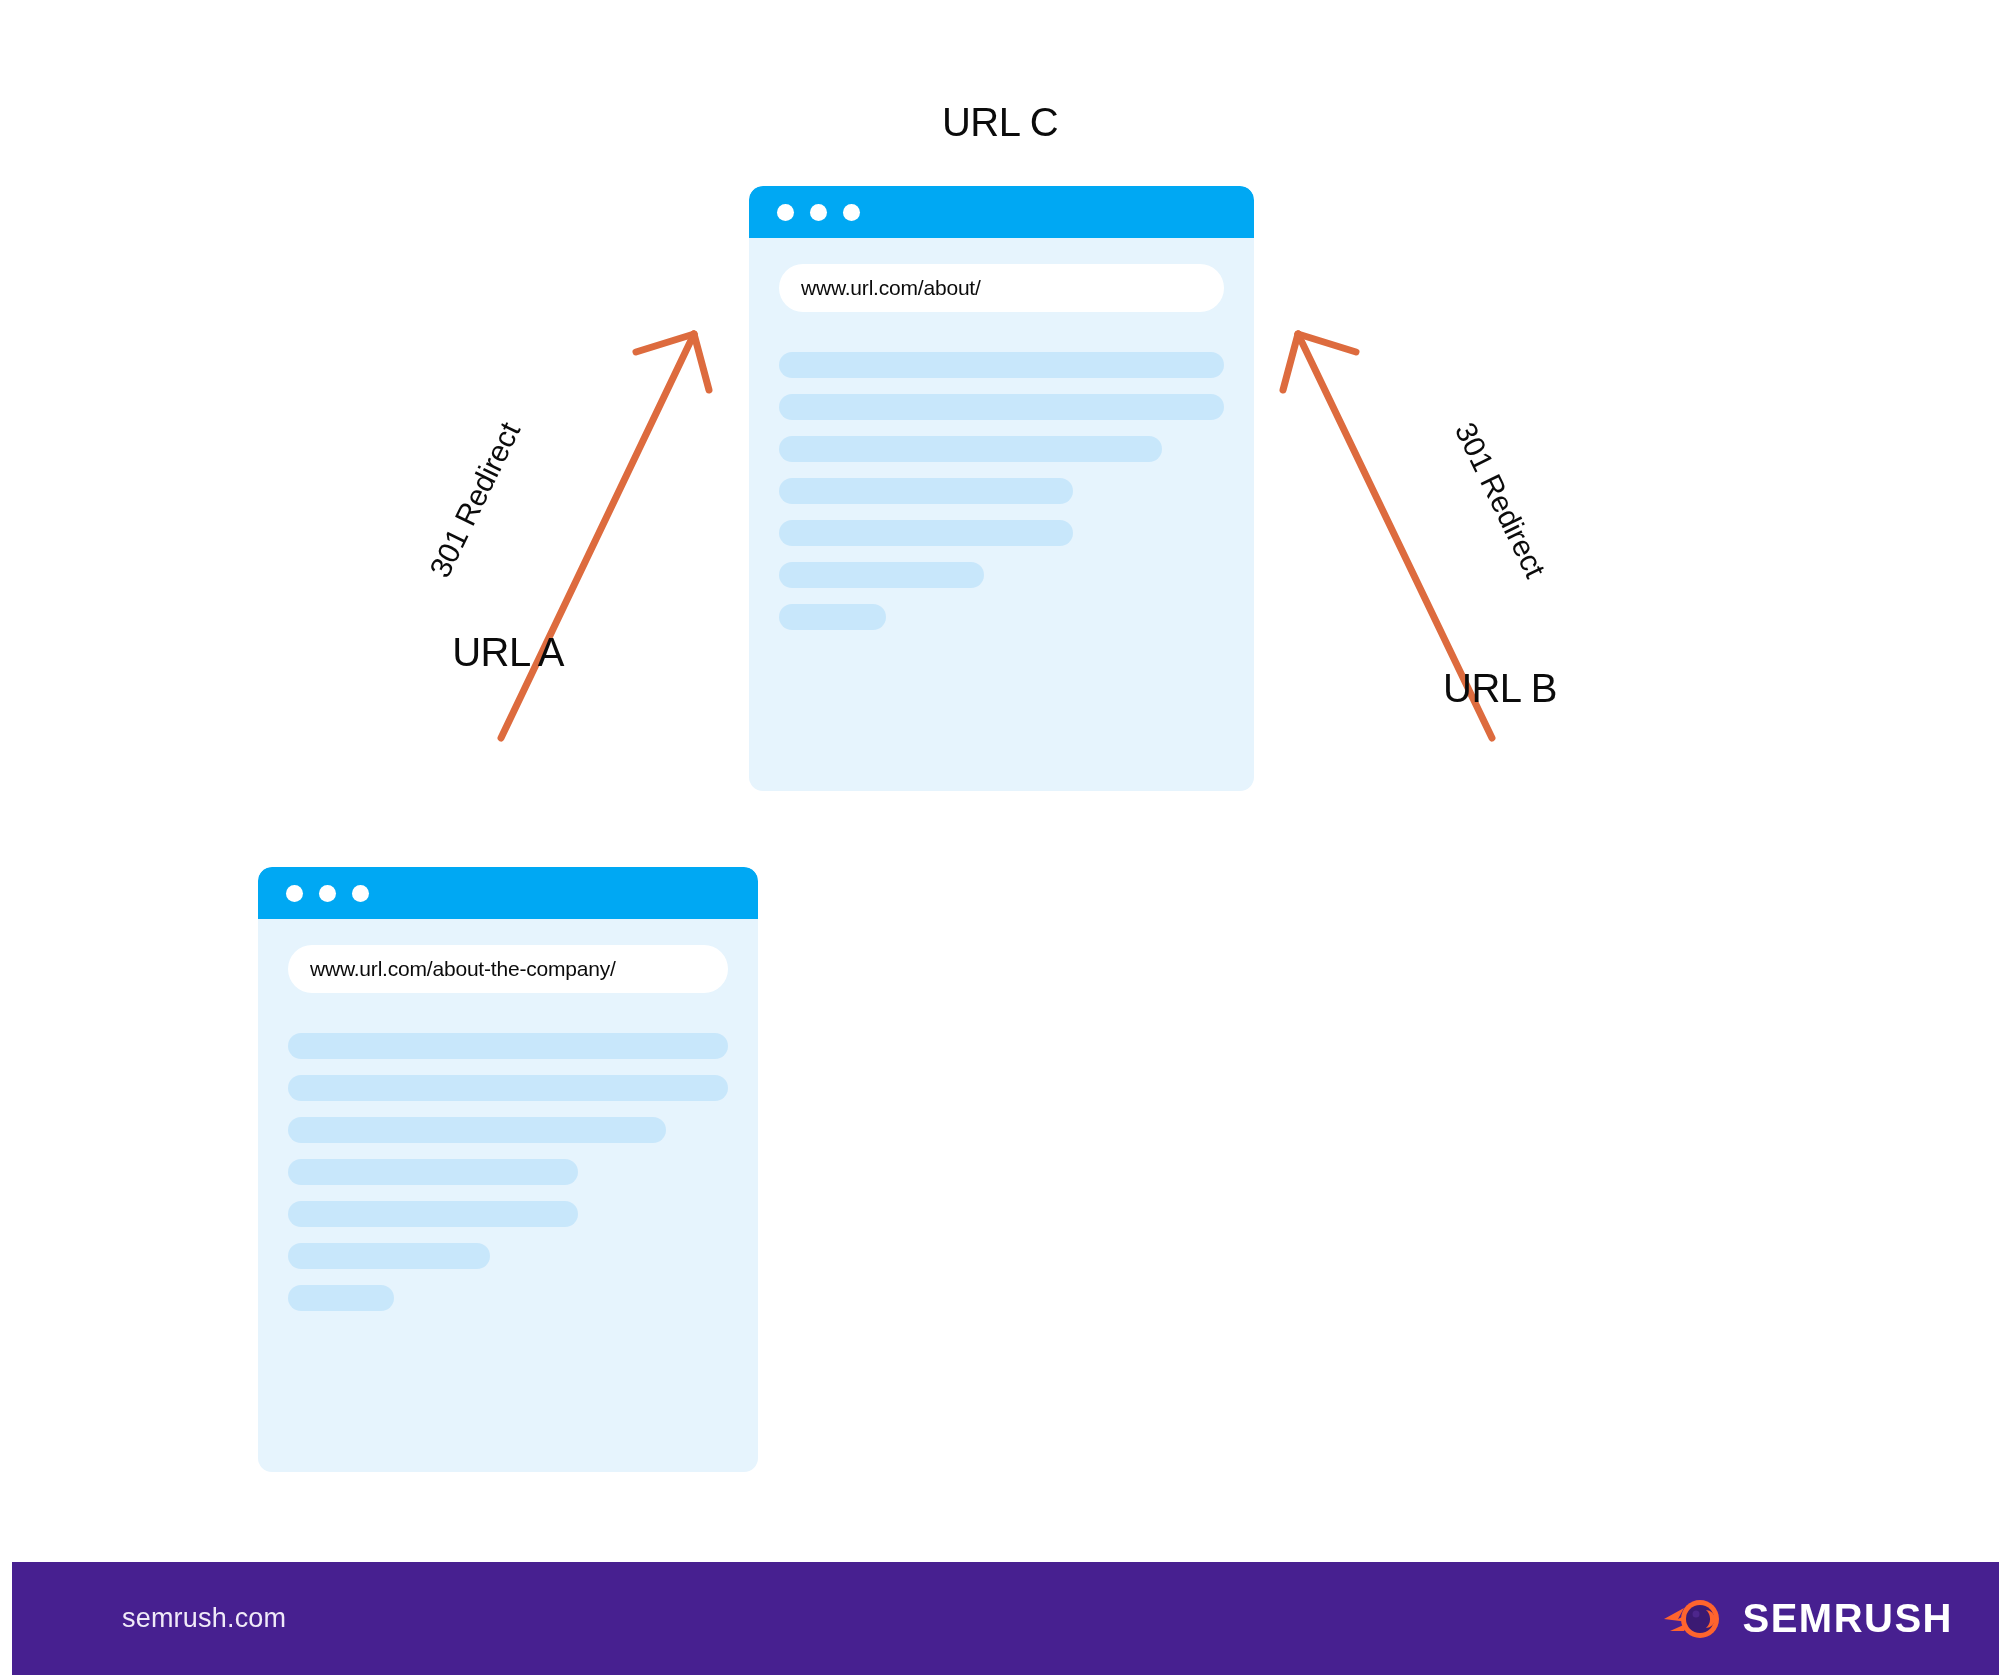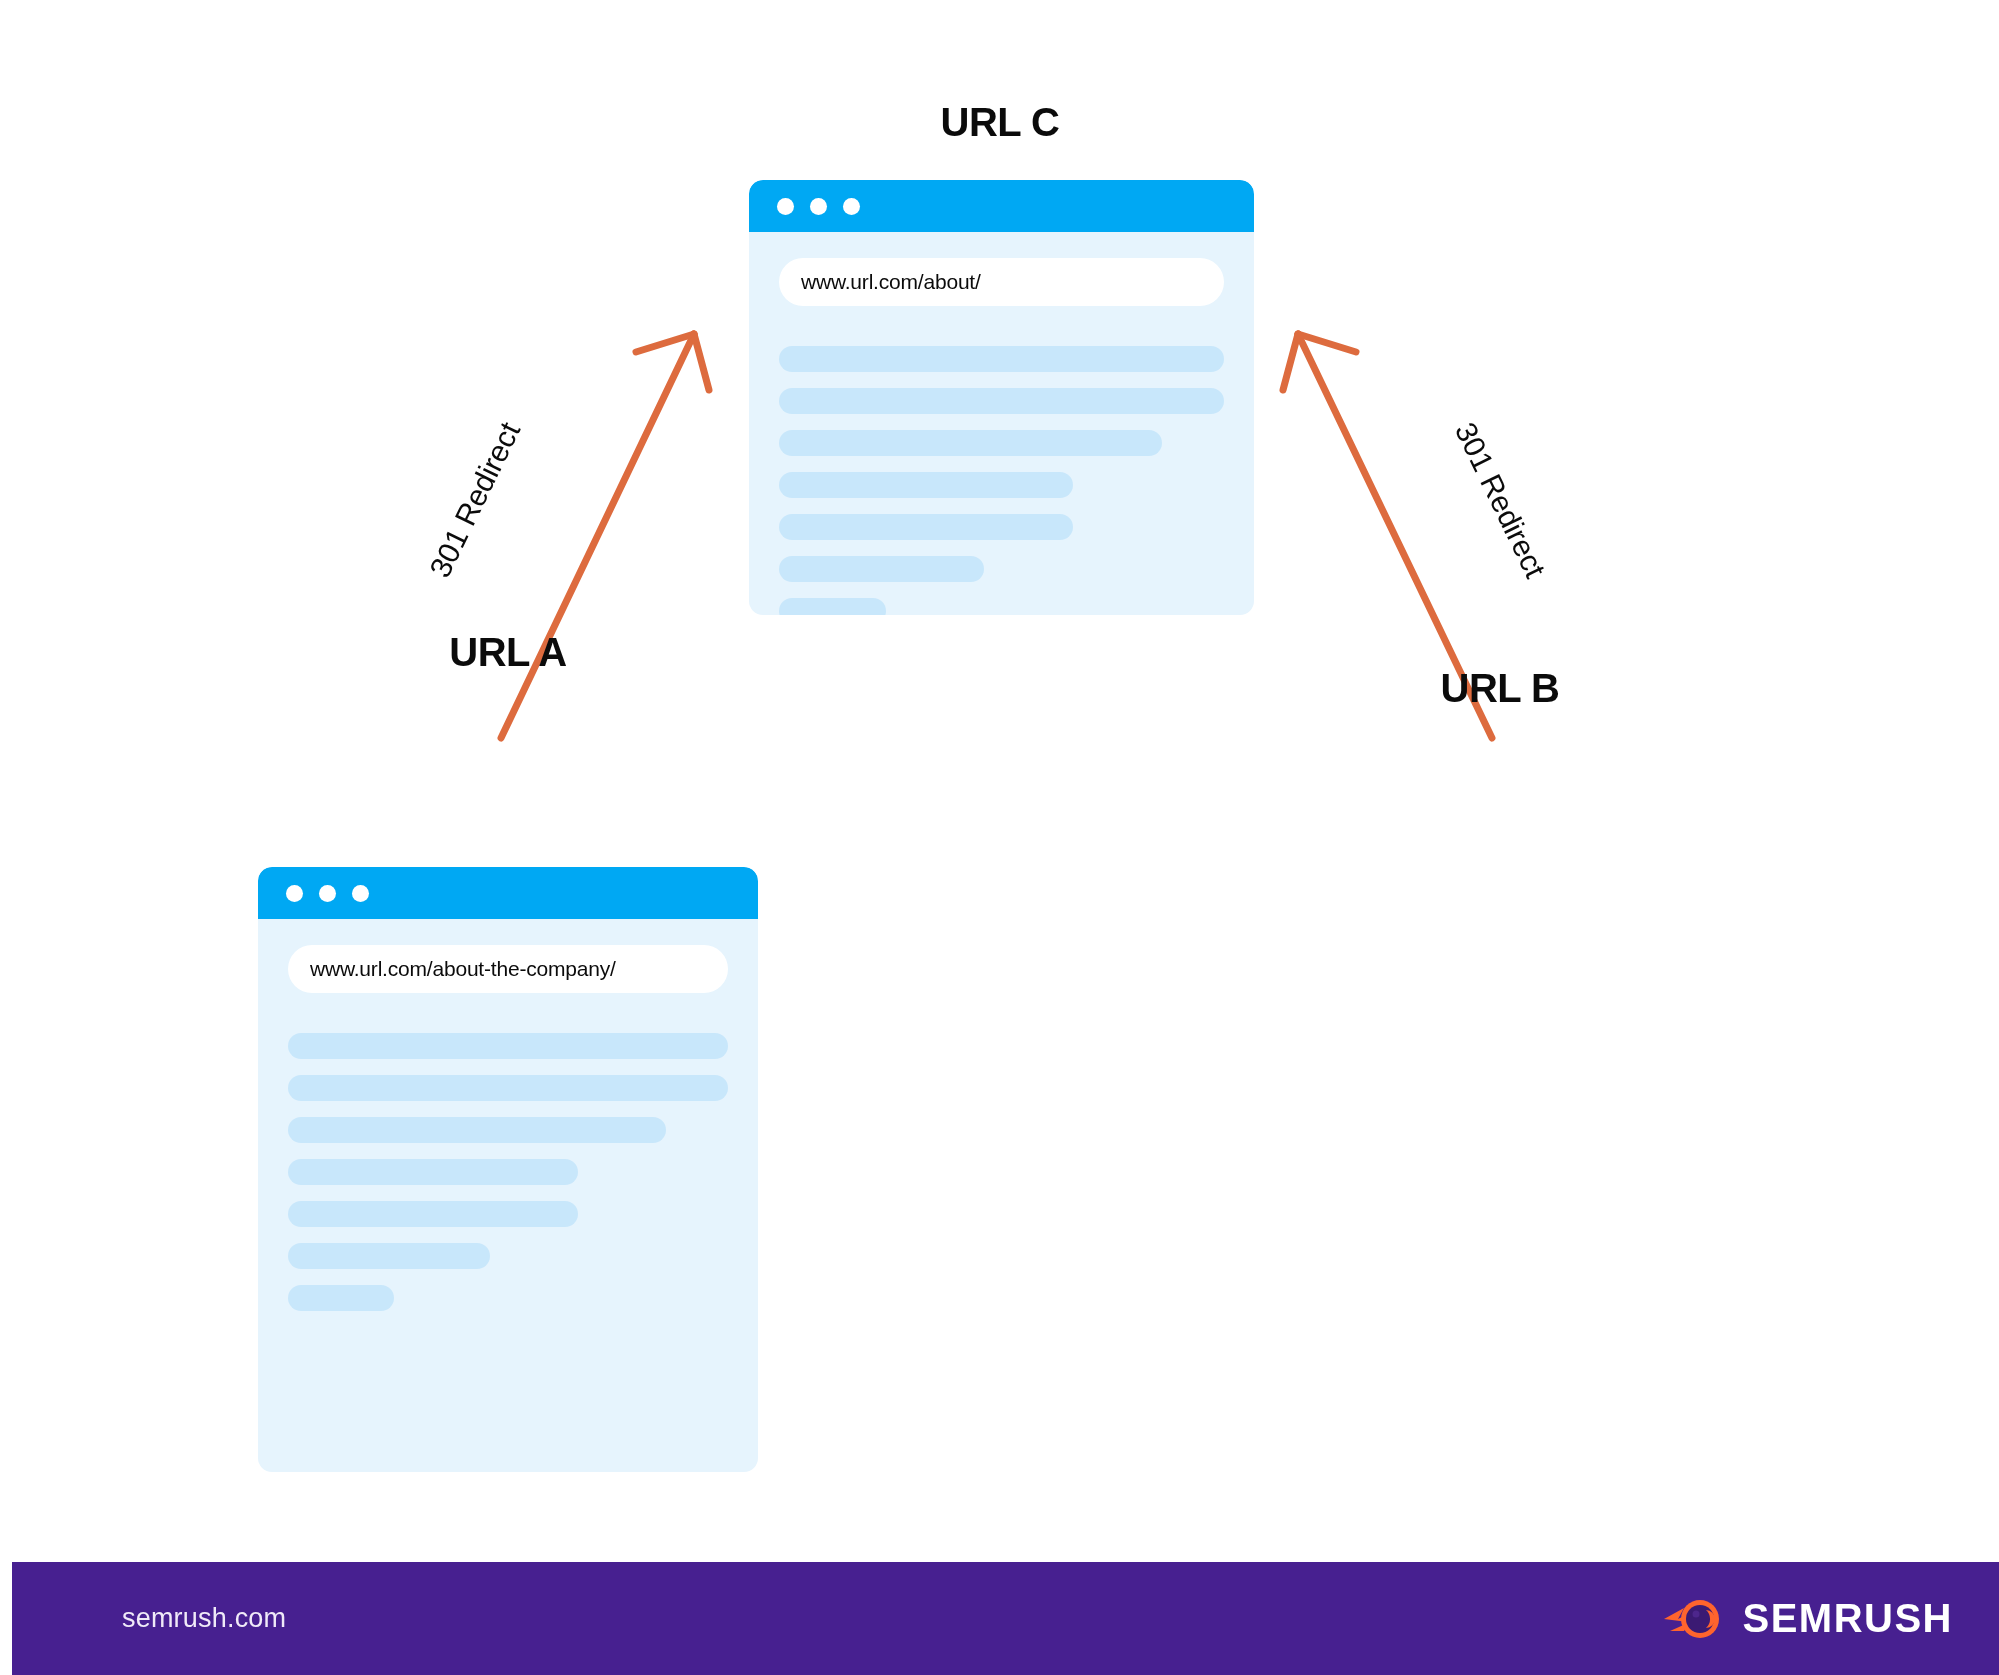--- a/index.html
+++ b/index.html
@@ -86,21 +86,21 @@
   .content-line {
     height: 26px;
     border-radius: 13px;
     background: #c8e7fb;
   }
 
   
   .win-label {
     position: absolute;
     font-size: 40px;
-    font-weight: 700;
+    font-weight: 400;
     color: #0b0b0b;
     letter-spacing: -0.5px;
     text-align: center;
     white-space: nowrap;
   }
 
   
   .arrow-label {
     position: absolute;
     font-size: 30px;
@@ -164,21 +164,21 @@
       <path d="M 1298 334 L 1283 390" stroke="#dd6b3e" stroke-width="7" fill="none" stroke-linecap="round"></path>
     </g>
   </svg>
 
   <div class="arrow-label" style="left:475px; top:500px; transform: translate(-50%,-50%) rotate(-64deg); transform-origin: center;">301 Redirect</div>
 
   <div class="arrow-label" style="left:1500px; top:500px; transform: translate(-50%,-50%) rotate(64deg); transform-origin: center;">301 Redirect</div>
 
   <div class="win-label" style="left:1000px; top:100px; transform: translateX(-50%);">URL C</div>
 
-  <div class="browser-window" style="left:749px; top:180px; width:505px; height:435px;text-align:right;">
+  <div class="browser-window" style="left:749px; top:186px; width:505px; height:605px;text-align:right;">
     <div class="win-titlebar">
       <span class="win-dot"></span>
       <span class="win-dot"></span>
       <span class="win-dot"></span>
     </div>
     <div class="win-body">
       <div class="url-bar">www.url.com/about/</div>
       <div class="content-lines">
         <div class="content-line" style="width:100%"></div>
         <div class="content-line" style="width:100%"></div>

